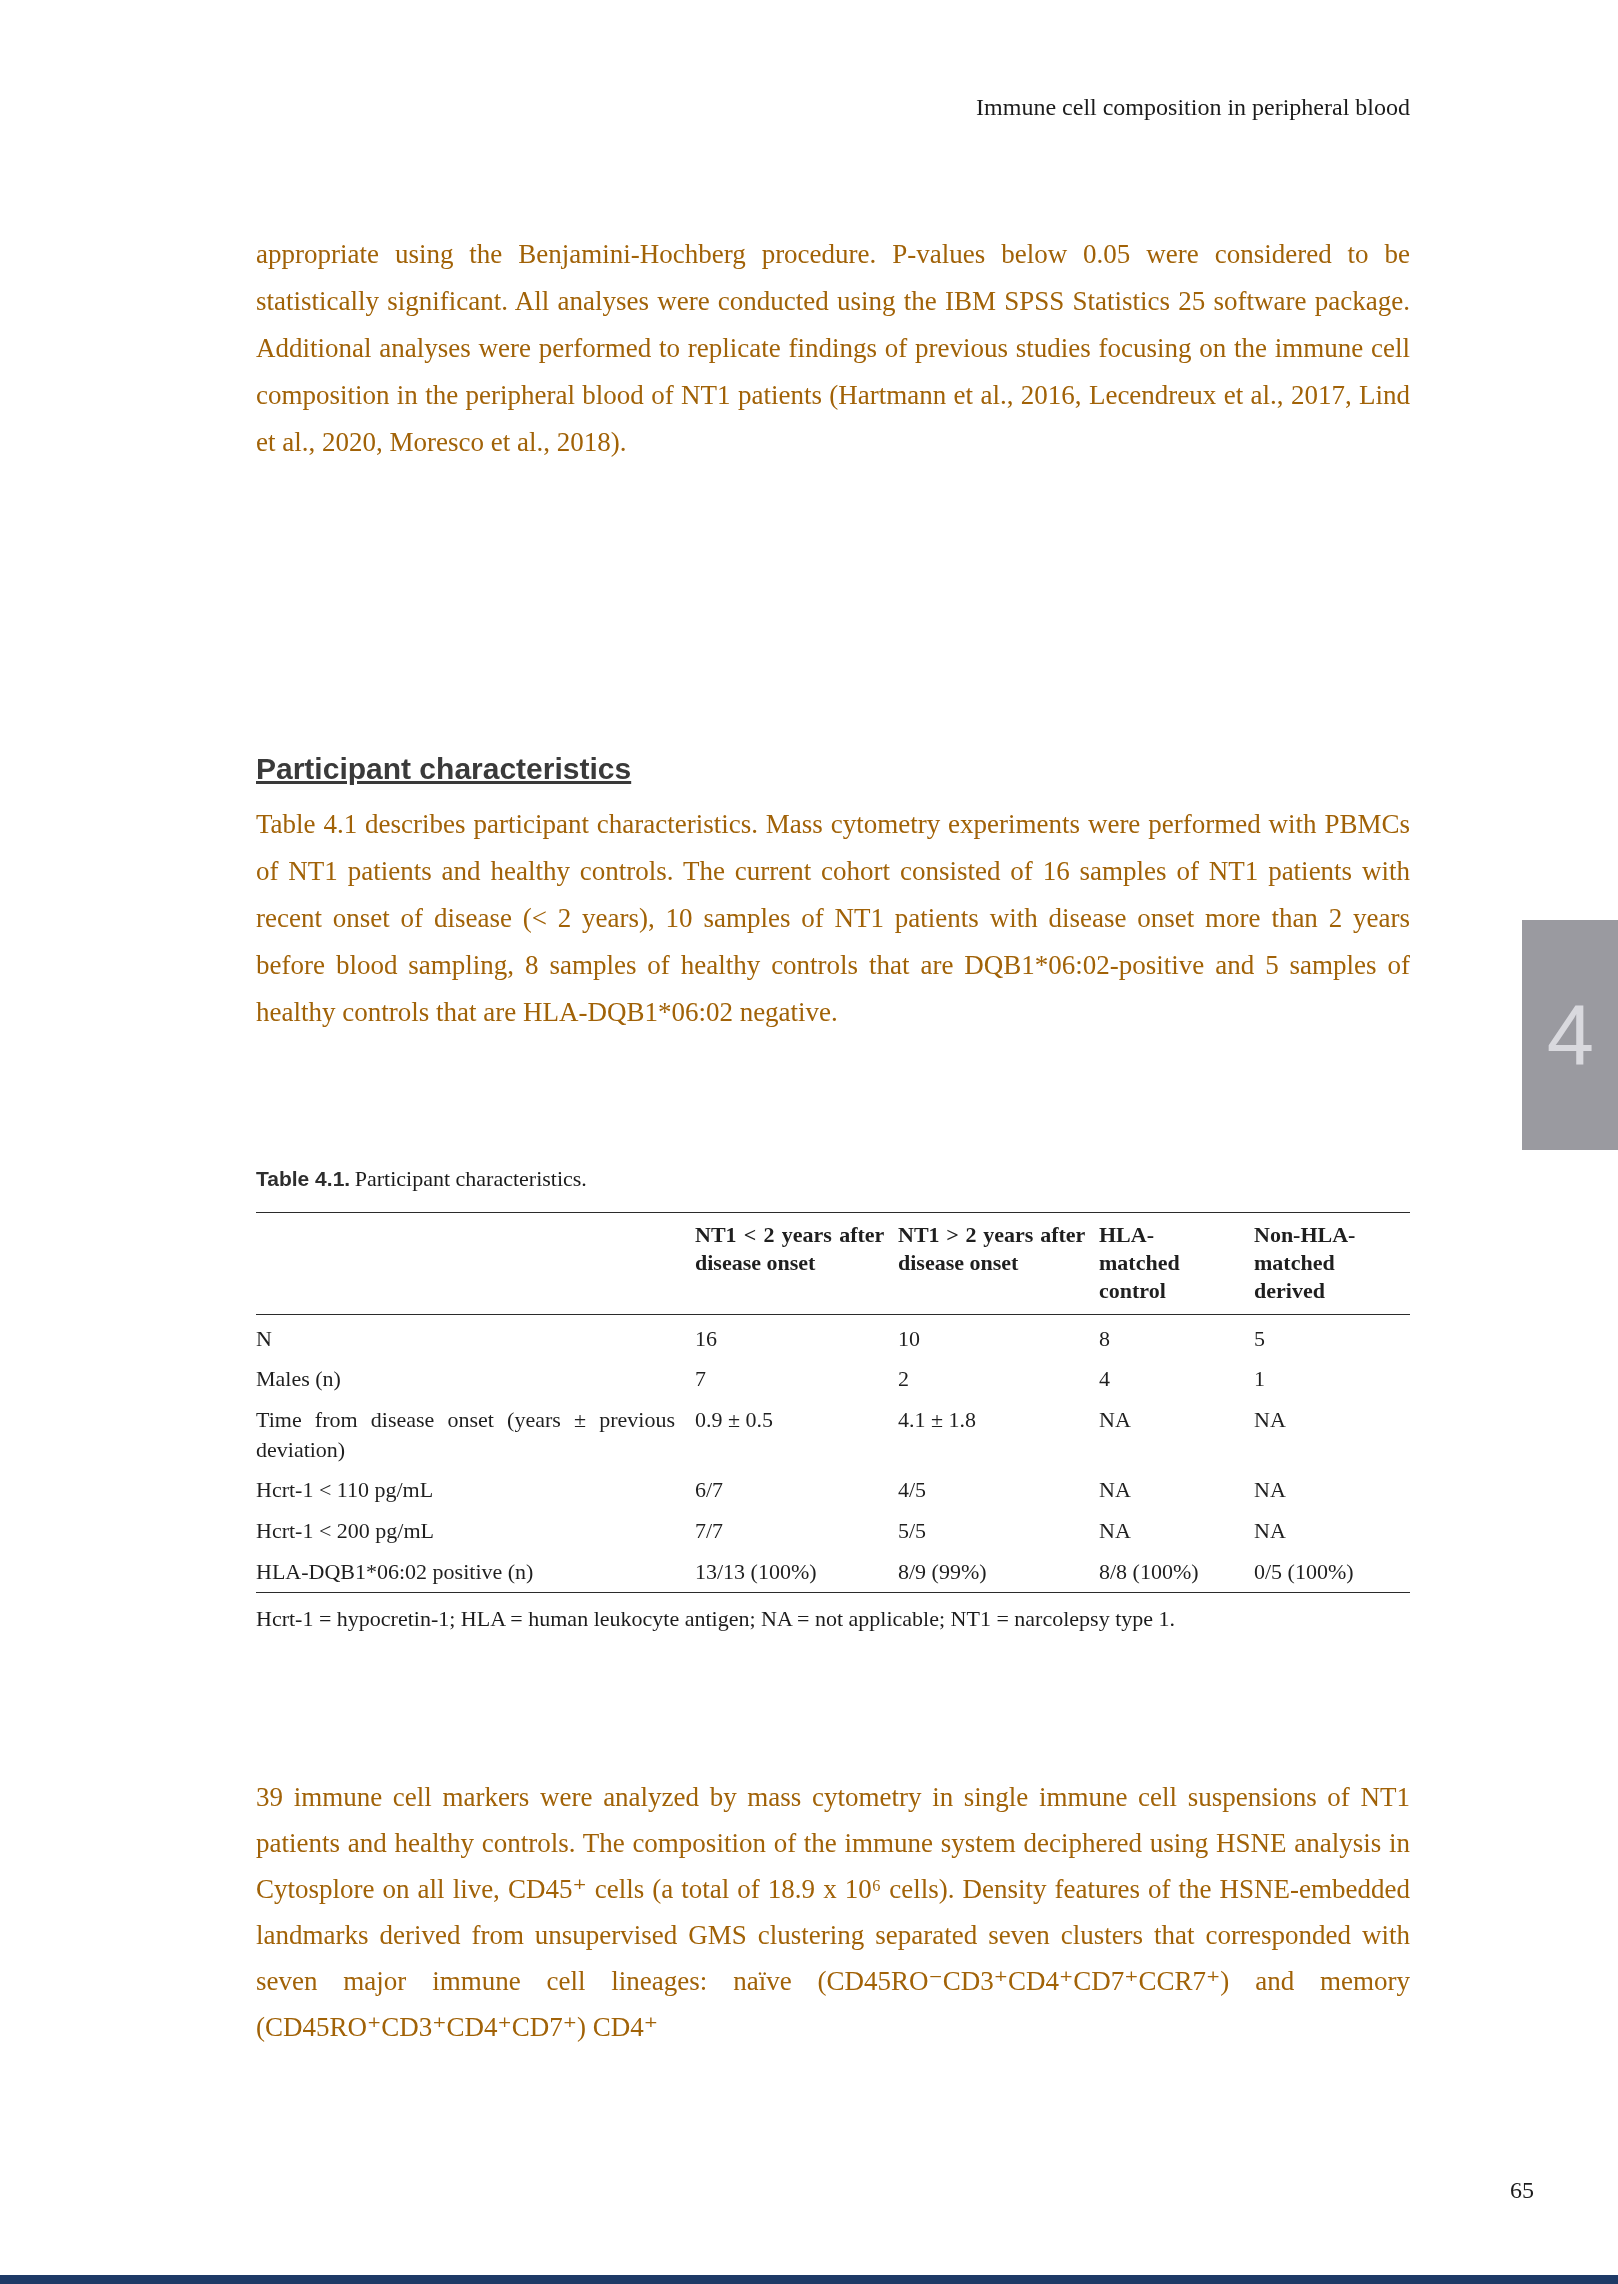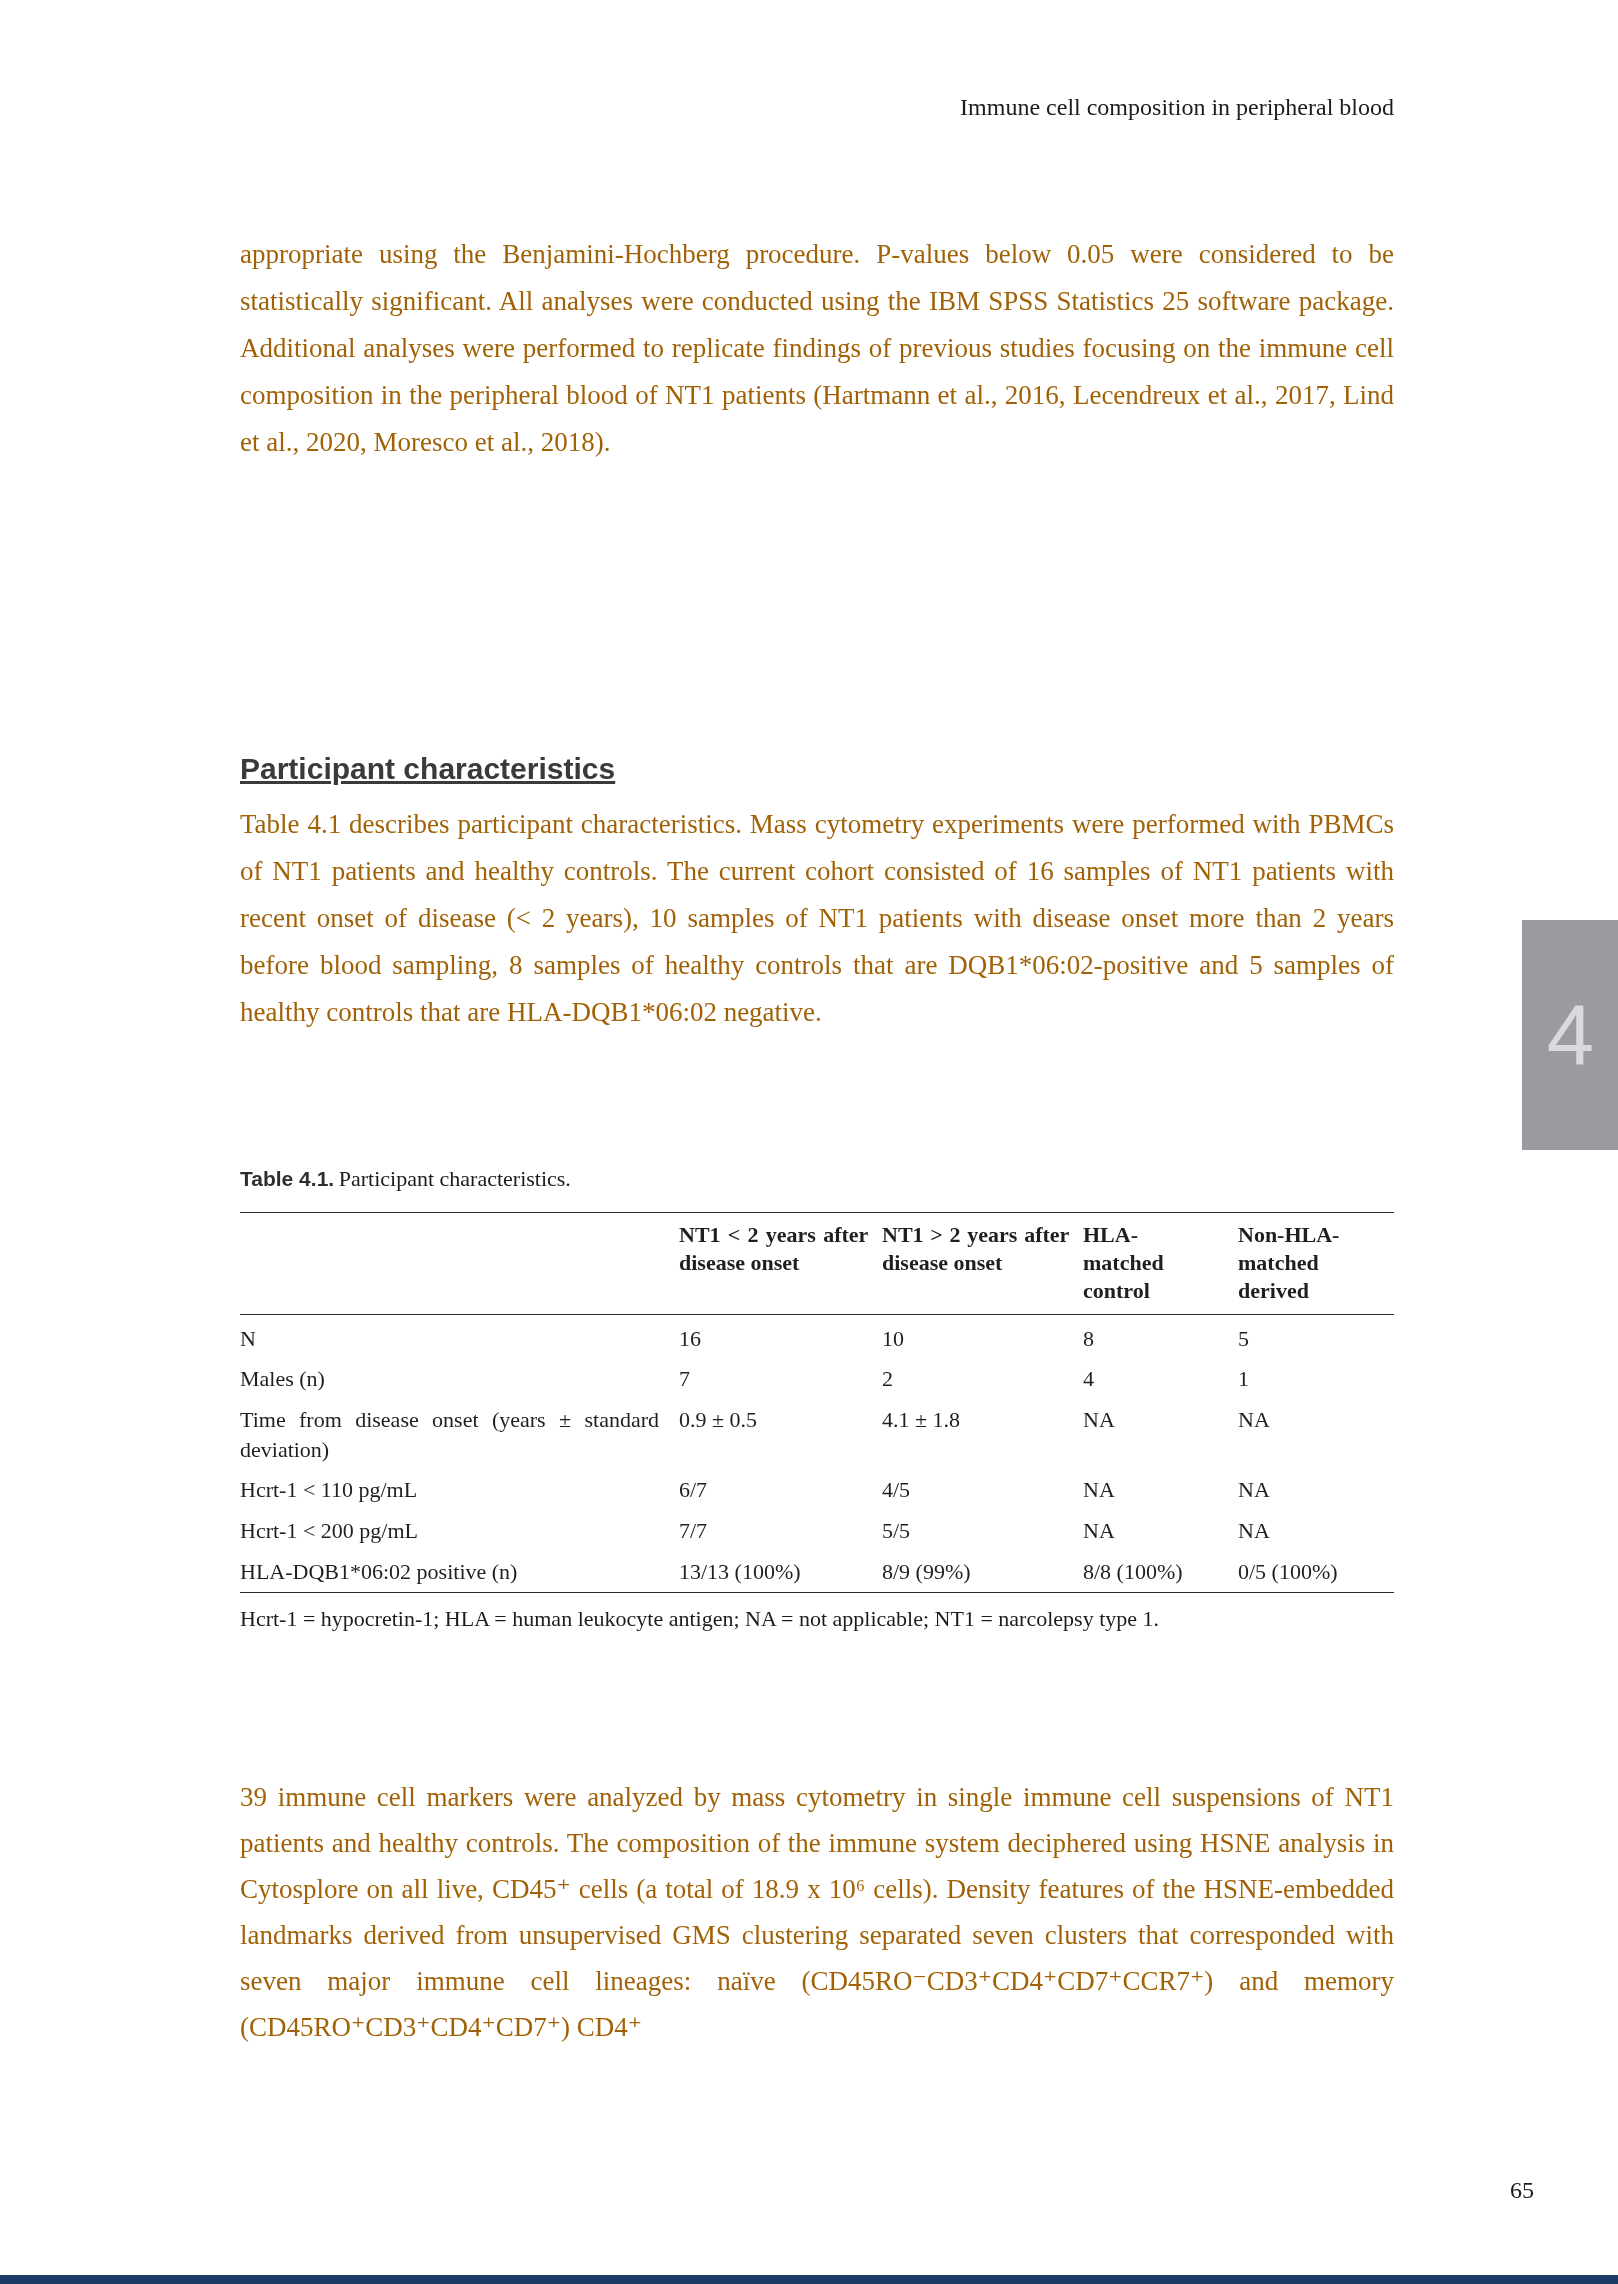--- a/index.html
+++ b/index.html
@@ -7,21 +7,21 @@
   html,body { background:#ffffff; }
   .page {
     position:relative;
     width:1619px; height:2284px;
     margin:0 auto;
     background:#ffffff;
     font-family:"Liberation Serif","DejaVu Serif",serif;
     color:#1f1f1f;
     overflow:hidden;
   }
-  .col { position:absolute; left:240px; width:1154px; }
+  .col { position:absolute; left:256px; width:1154px; }
 
   .running-head {
     top:94px;
     text-align:right;
     font-size:24px;
     color:#1c1c1c;
   }
 
   .body-par {
     font-size:27px;
@@ -168,21 +168,21 @@
           <td>5</td>
         </tr>
         <tr>
           <td class="lbl">Males (n)</td>
           <td>7</td>
           <td>2</td>
           <td>4</td>
           <td>1</td>
         </tr>
         <tr>
-          <td class="lbl">Time from disease onset (years ± standard deviation)</td>
+          <td class="lbl">Time from disease onset (years ± previous deviation)</td>
           <td>0.9 ± 0.5</td>
           <td>4.1 ± 1.8</td>
           <td>NA</td>
           <td>NA</td>
         </tr>
         <tr>
           <td class="lbl">Hcrt-1 &lt; 110 pg/mL</td>
           <td>6/7</td>
           <td>4/5</td>
           <td>NA</td>

